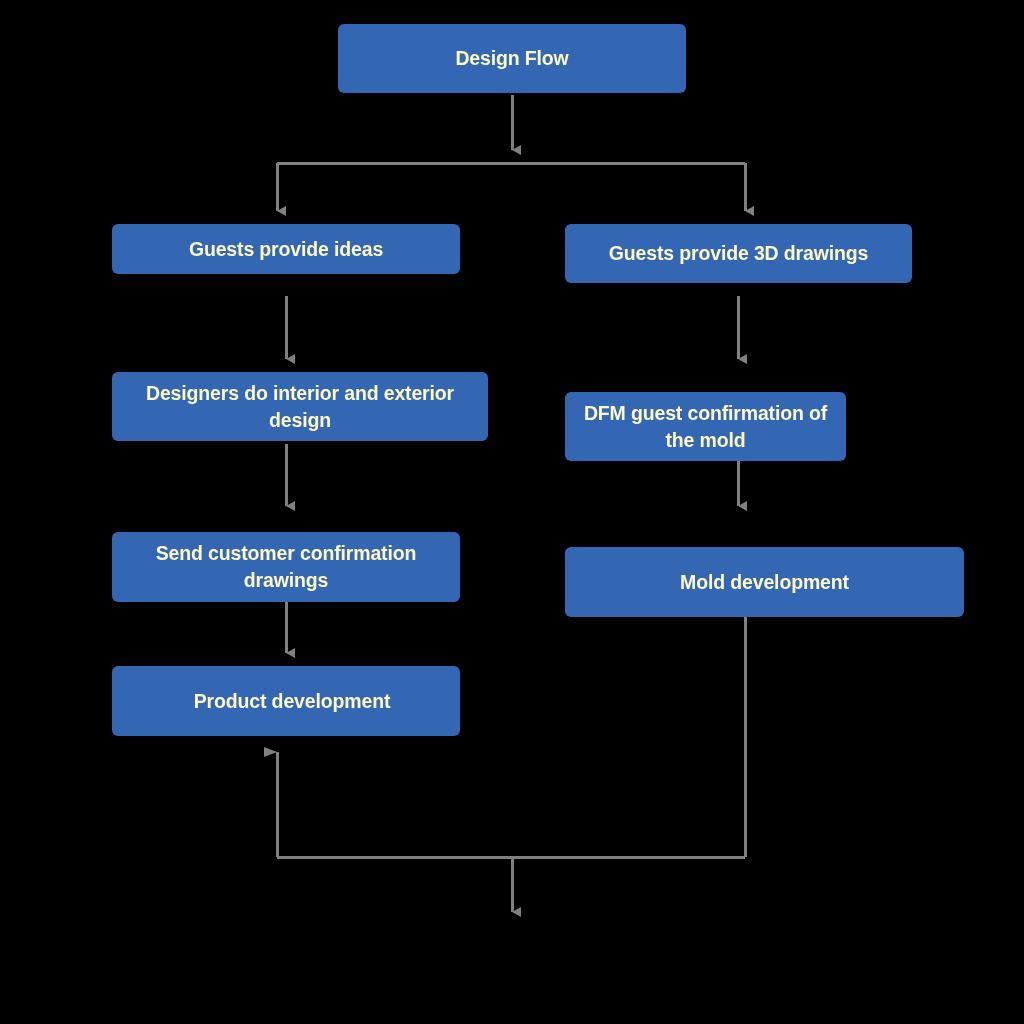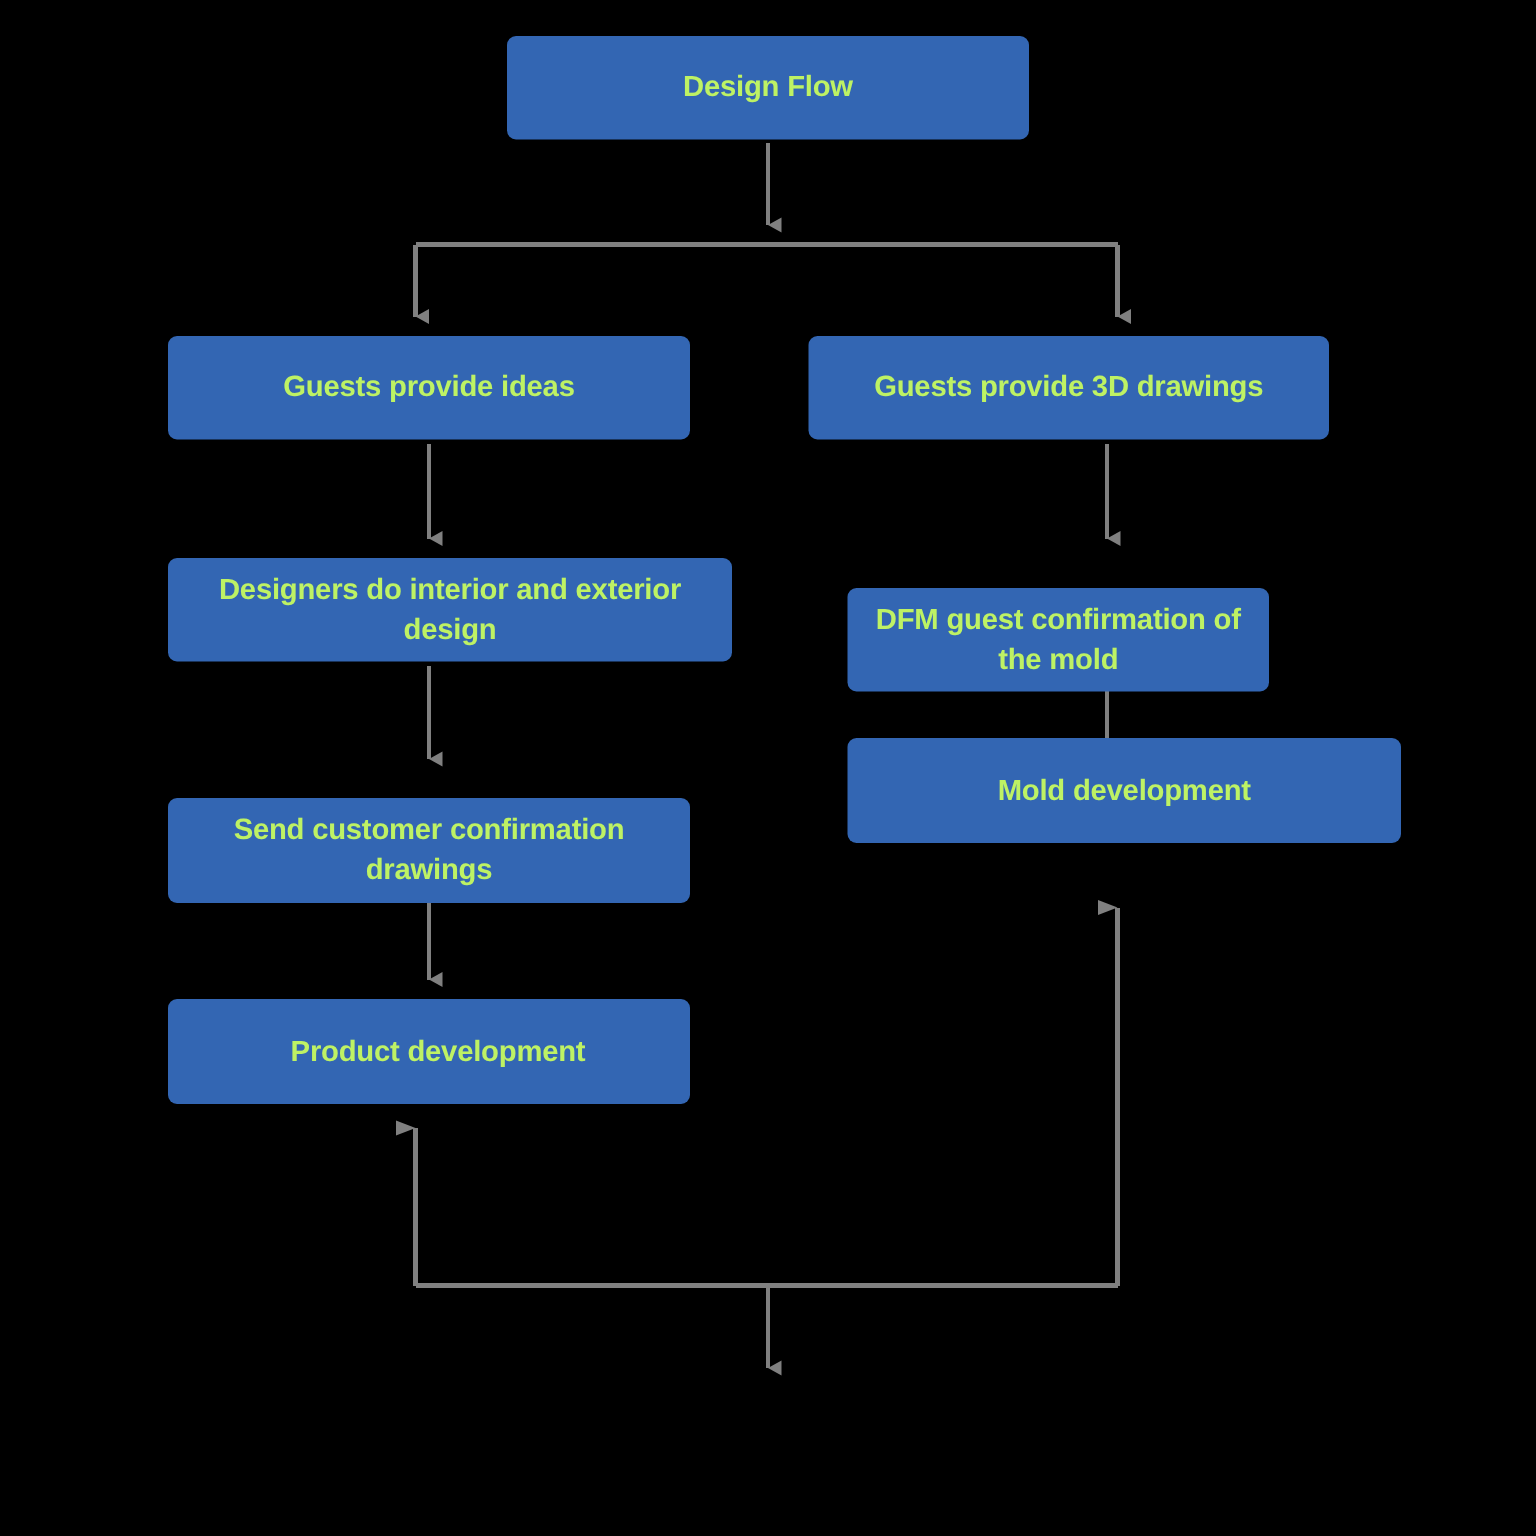--- a/index.html
+++ b/index.html
@@ -9,40 +9,40 @@
     font-family:"Liberation Sans", sans-serif;
   }
   #stage{position:relative;width:1024px;height:1024px;background:#000000;}
 
   svg#wires{position:absolute;left:0;top:0;width:1024px;height:1024px;}
 
   .node{
     position:absolute;
     background:#3366b3;
     border-radius:6px;
-    color:#bef264;
+    color:#fef9c3;
     display:flex;align-items:center;justify-content:flex-start;
     text-align:center;
     font-weight:bold;
     font-size:19.5px;
     line-height:1.38;
     letter-spacing:-0.15px;
     box-sizing:border-box;
     padding:4px 12px;
   }
   .node span{display:block;width:100%;}
 
   
   #n-design-flow{left:338px;top:24px;width:348px;height:69px;}
-  #n-guests-ideas{left:112px;top:224px;width:348px;height:69px;}
-  #n-guests-3d{left:539px;top:224px;width:347px;height:69px;}
+  #n-guests-ideas{left:112px;top:224px;width:348px;height:50px;}
+  #n-guests-3d{left:565px;top:224px;width:347px;height:59px;}
   #n-designers{left:112px;top:372px;width:376px;height:69px;}
   #n-dfm{left:565px;top:392px;width:281px;height:69px;}
   #n-send-drawings{left:112px;top:532px;width:348px;height:70px;}
-  #n-mold-dev{left:565px;top:492px;width:369px;height:70px;}
+  #n-mold-dev{left:565px;top:547px;width:399px;height:70px;}
   #n-product-dev{left:112px;top:666px;width:348px;height:70px;padding-left:24px;}
   #n-test-pattern{left:338px;top:925px;width:348px;height:69px;}
 </style>
 </head>
 <body>
 
 <div id="stage">
 
   <svg id="wires" viewBox="0 0 1024 1024">
     <defs>

